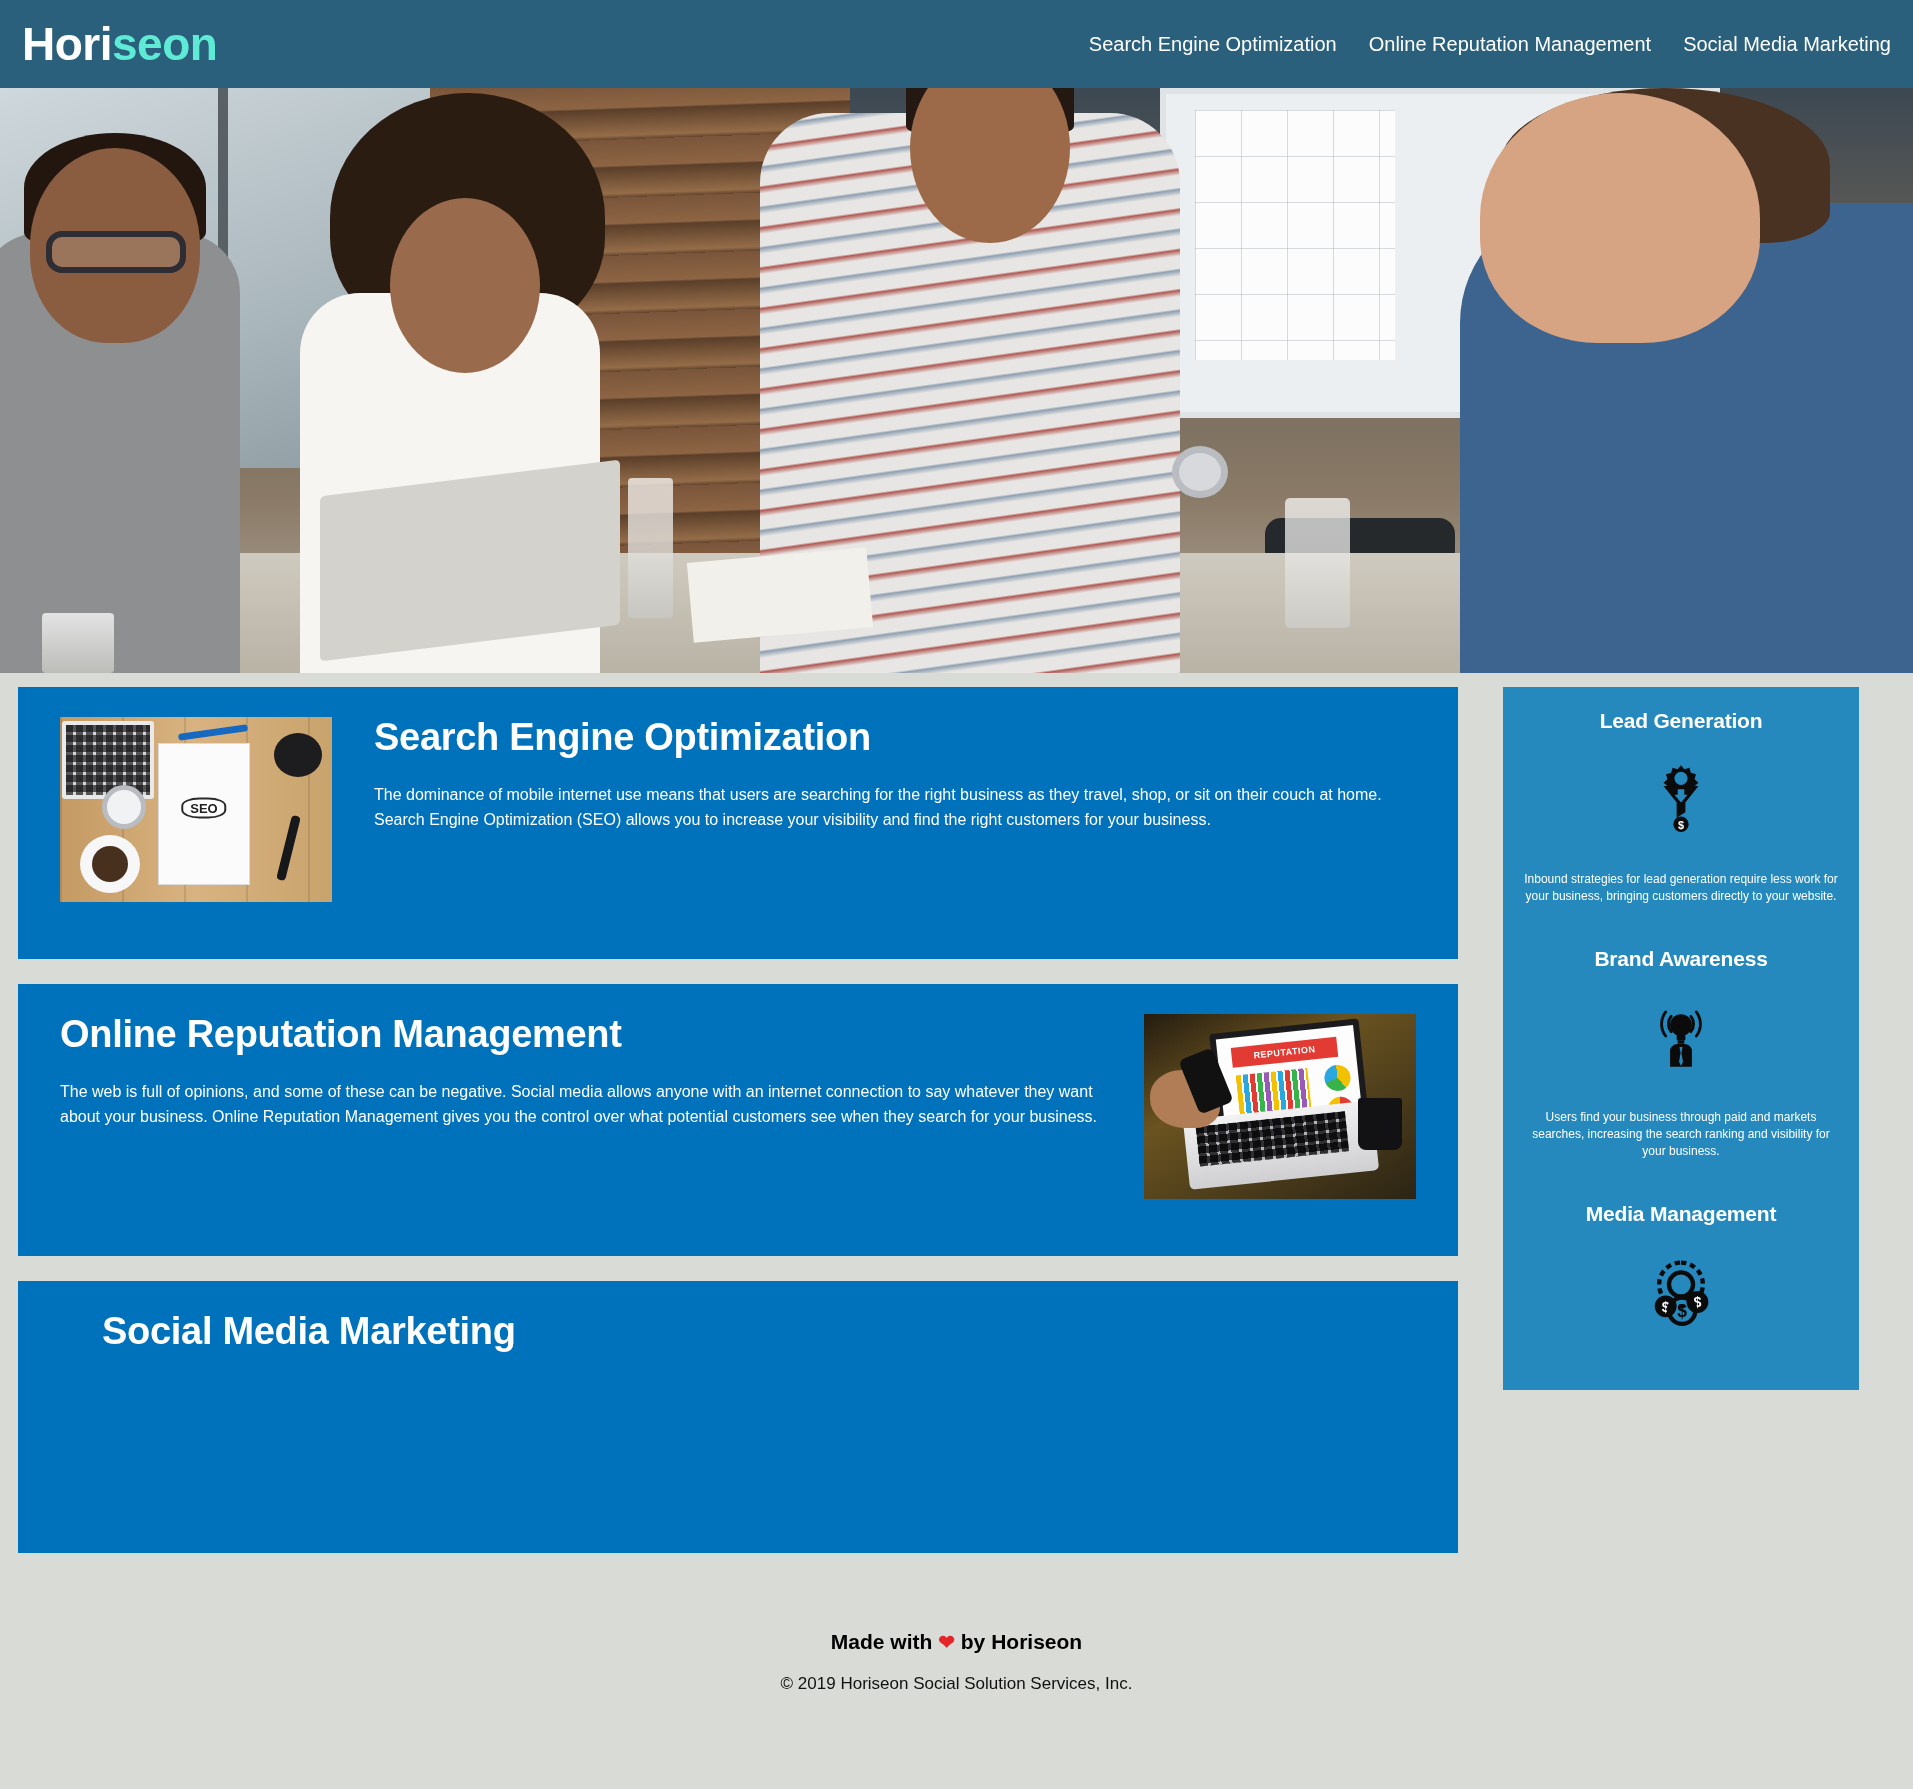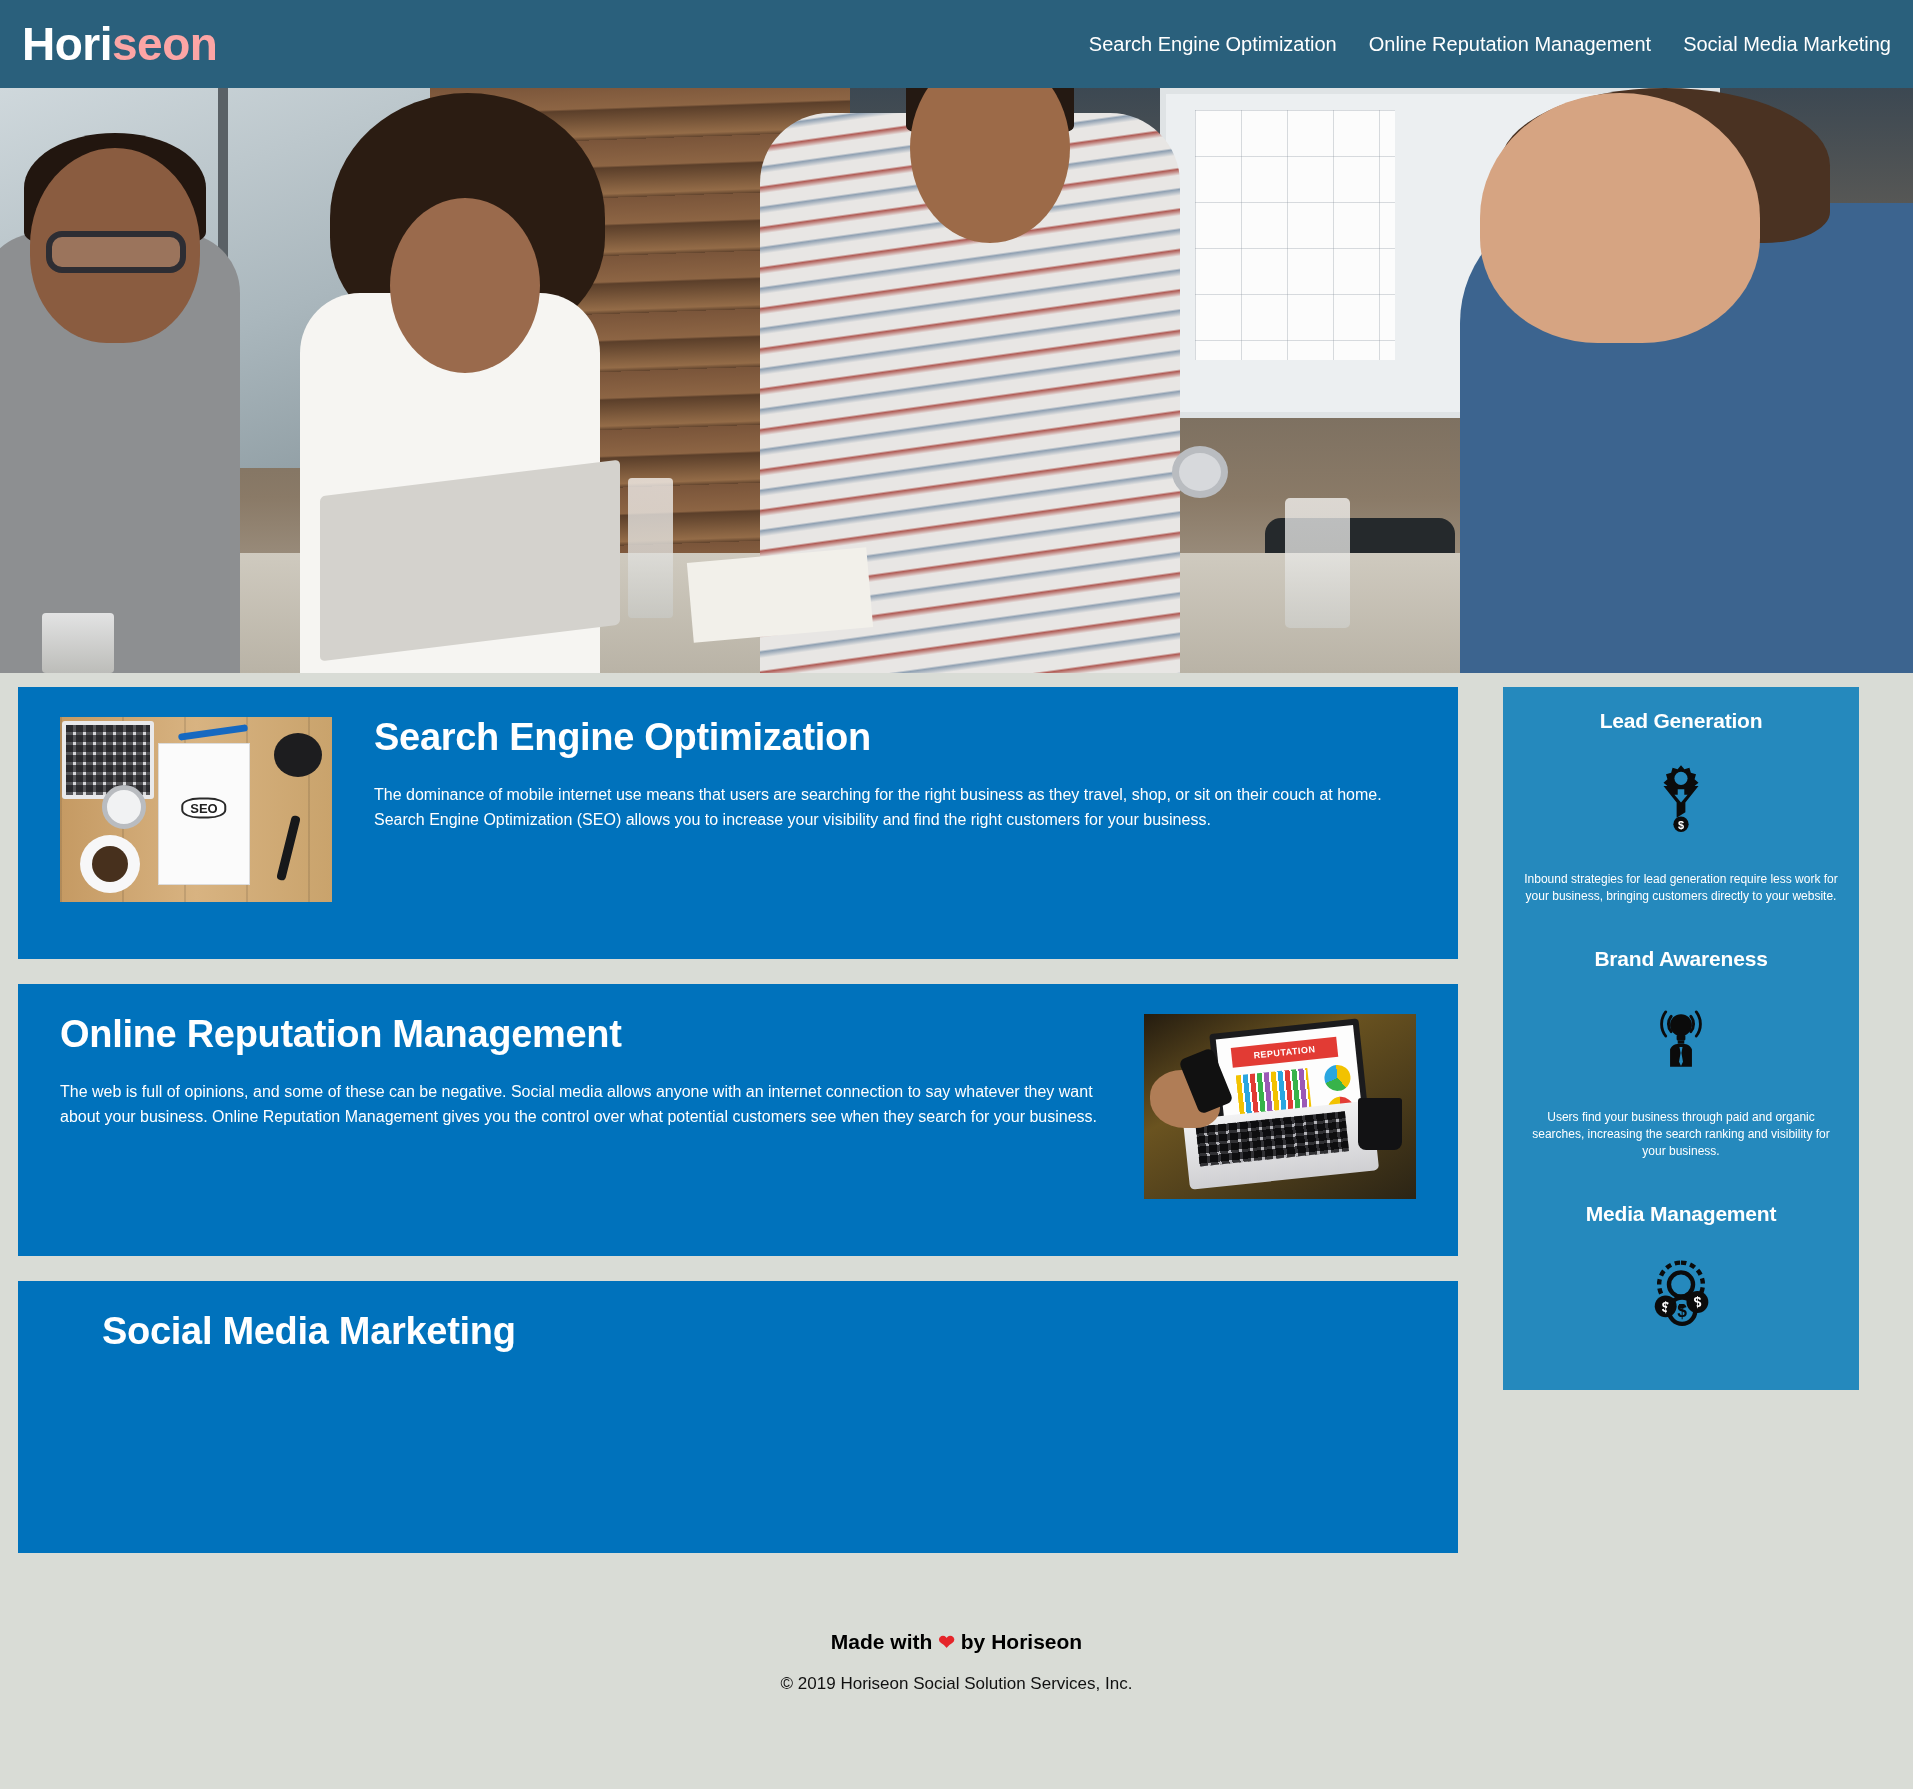--- a/index.html
+++ b/index.html
@@ -24,21 +24,21 @@
     z-index: 5;
   }
   .brand {
     font-size: 46px;
     font-weight: bold;
     color: #ffffff;
     letter-spacing: -0.5px;
     line-height: 1;
     user-select: none;
   }
-  .brand .brand-accent { color: #fca5a5; }
+  .brand .brand-accent { color: #5eead4; }
 
   .nav { display: flex; align-items: center; }
   .nav ul { list-style: none; display: flex; align-items: center; }
   .nav li { margin-left: 32px; }
   .nav a {
     color: #ffffff;
     text-decoration: none;
     font-size: 20px;
     line-height: 1;
     white-space: nowrap;
@@ -445,21 +445,21 @@
             <path d="M23 14a11 11 0 000 14"></path>
             <path d="M46 10a18 18 0 010 22"></path>
             <path d="M41 14a11 11 0 010 14"></path>
           </g>
           <circle cx="32" cy="22" r="10" fill="#0b0b0b"></circle>
           <rect x="28" y="31" width="8" height="5" rx="1" fill="#0b0b0b"></rect>
           <rect x="29" y="36" width="6" height="3" fill="#0b0b0b"></rect>
           <path fill="#0b0b0b" d="M22 44c2-4 5-5 10-5s8 1 10 5v16H22V44z"></path>
           <path fill="#2589bd" d="M30.6 42h2.8l-1 5.5 1.4 8-1.8 4-1.8-4 1.4-8-1-5.5z"></path>
         </svg>
-        <p>Users find your business through paid and organic searches, increasing the search ranking and visibility for your business.</p>
+        <p>Users find your business through paid and markets searches, increasing the search ranking and visibility for your business.</p>
         <span class="spacer-bottom"></span>
       </div>
 
       <div class="benefit">
         <h3>Media Management</h3>
         <svg class="benefit-icon" viewBox="0 0 64 64">
           <path fill="none" stroke="#0b0b0b" stroke-width="4" stroke-dasharray="5 3.5" d="M32 6a20 20 0 110 40 20 20 0 010-40z"></path>
           <circle cx="32" cy="26" r="11" fill="none" stroke="#0b0b0b" stroke-width="4"></circle>
           <circle cx="47" cy="42" r="10" fill="#0b0b0b"></circle>
           <text x="47" y="47" text-anchor="middle" font-size="13" font-weight="bold" fill="#ffffff" font-family="'Liberation Sans',sans-serif">$</text>

